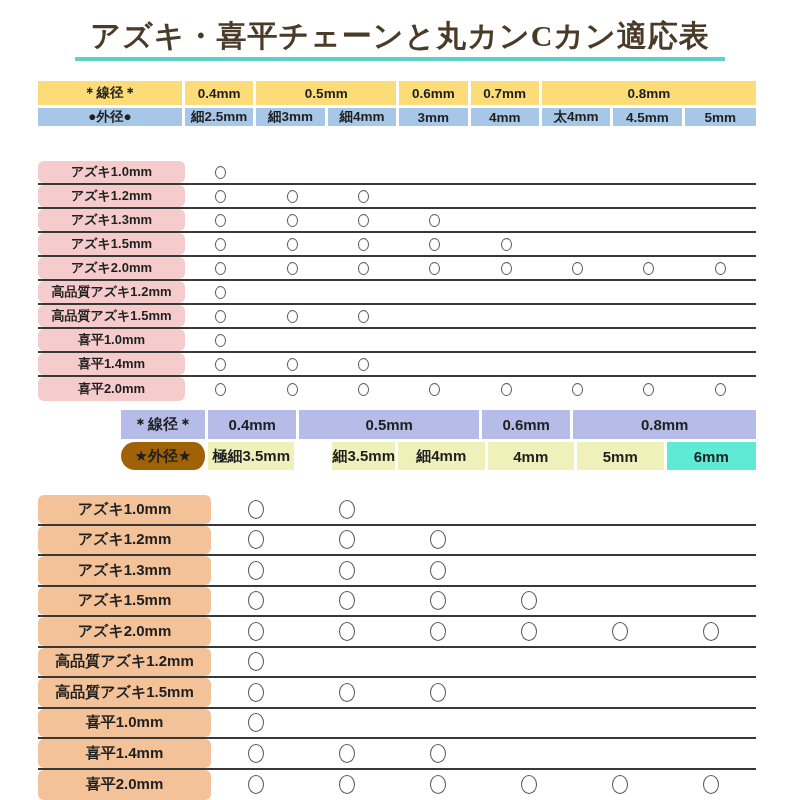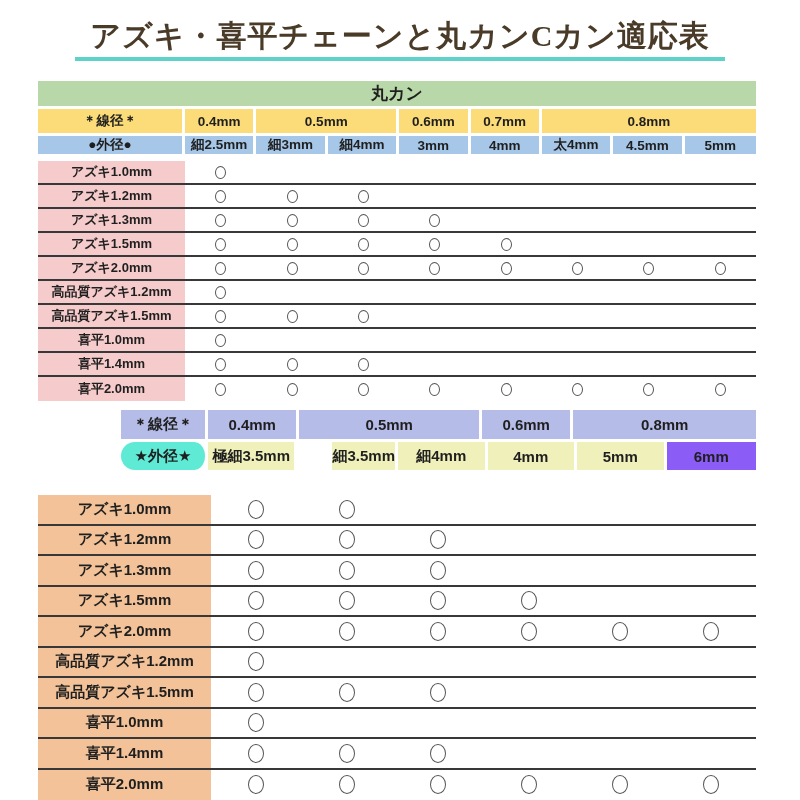--- a/index.html
+++ b/index.html
@@ -12,35 +12,34 @@
   .abs{position:absolute;box-sizing:border-box;}
   .tbl{font-weight:bold;color:#1f1f1f;}
   .trow{box-sizing:border-box;}
   .ttl{display:flex;align-items:center;justify-content:center;}
   .grid{display:grid;}
   .hcell{display:flex;align-items:center;justify-content:center;box-sizing:border-box;
          border-right:3px solid #ffffff;white-space:nowrap;}
   .hcell.last{border-right:none;}
   .brow{display:grid;box-sizing:border-box;border-bottom:2px solid var(--row-divider);}
   .brow.last{border-bottom:none;}
-  .rlabel{display:flex;align-items:center;justify-content:center;white-space:nowrap;}
+  .rlabel{display:flex;align-items:center;justify-content:center;white-space:nowrap;border-radius:6px;}
   .mcell{display:flex;align-items:center;justify-content:center;}
   .mark{display:inline-block;border:1.6px solid var(--mark-outline);border-radius:50%;
         box-sizing:border-box;background:transparent;}
 </style>
 </head>
 <body>
 
 <div class="page" style="--title-text: #4a3a28; --title-underline: #5ed1cb; --row-divider: #383838; --mark-outline: #555555;">
   <div class="title-wrap">
     <span class="title">アズキ・喜平チェーンと丸カンCカン適応表</span>
   </div>
   <div id="t0" class="tbl">
       <div class="abs" style="left: 38px; top: 81px; width: 718px;">
-        <div class="trow ttl" style="height: 25px; margin-bottom: 3px; background: rgb(184, 216, 169); font-size: 17px;">丸カン</div>
         <div class="trow grid" style="grid-template-columns: 147px repeat(8, 1fr); height: 24px; margin-bottom: 3px; font-size: 13.5px;">
           <div class="hcell" style="background: rgb(251, 220, 120);">＊線径＊</div>
           <div class="hcell" style="background: rgb(251, 220, 120); grid-column: span 1;">0.4mm</div>
           <div class="hcell" style="background: rgb(251, 220, 120); grid-column: span 2;">0.5mm</div>
           <div class="hcell" style="background: rgb(251, 220, 120); grid-column: span 1;">0.6mm</div>
           <div class="hcell" style="background: rgb(251, 220, 120); grid-column: span 1;">0.7mm</div>
           <div class="hcell last" style="background: rgb(251, 220, 120); grid-column: span 3;">0.8mm</div>
         </div>
         <div class="trow grid" style="grid-template-columns: 147px repeat(8, 1fr); height: 18px; font-size: 13.5px;">
           <div class="hcell" style="background: rgb(166, 199, 232);">●外径●</div>
@@ -244,27 +243,27 @@
   <div id="t1" class="tbl">
       <div class="abs" style="left: 121px; top: 410px; width: 635px;">
         <div class="trow grid" style="grid-template-columns: 87px repeat(6, 1fr); height: 29px; margin-bottom: 3px; font-size: 15px;">
           <div class="hcell" style="background: rgb(182, 188, 232);">＊線径＊</div>
           <div class="hcell" style="background: rgb(182, 188, 232); grid-column: span 1;">0.4mm</div>
           <div class="hcell" style="background: rgb(182, 188, 232); grid-column: span 2;">0.5mm</div>
           <div class="hcell" style="background: rgb(182, 188, 232); grid-column: span 1;">0.6mm</div>
           <div class="hcell last" style="background: rgb(182, 188, 232); grid-column: span 2;">0.8mm</div>
         </div>
         <div class="trow grid" style="grid-template-columns: 87px repeat(6, 1fr); height: 28px; font-size: 15px;">
-          <div class="hcell" style="background: #5eead4; border-radius: 14px;">★外径★</div>
+          <div class="hcell" style="background: #a16207; border-radius: 14px;">★外径★</div>
           <div class="hcell" style="background: rgb(240, 241, 186);">極細3.5mm</div>
           <div class="hcell" style="background: rgb(240, 241, 186); margin-left: 35px;">細3.5mm</div>
           <div class="hcell" style="background: rgb(240, 241, 186);">細4mm</div>
           <div class="hcell" style="background: rgb(240, 241, 186);">4mm</div>
           <div class="hcell" style="background: rgb(240, 241, 186);">5mm</div>
-          <div class="hcell last" style="background: #8b5cf6;">6mm</div>
+          <div class="hcell last" style="background: #5eead4;">6mm</div>
         </div>
       </div>
       <div class="abs" style="left: 38px; top: 495px; width: 718px;">
         <div class="brow" style="grid-template-columns: 173px repeat(6, 1fr); height: 30.5px;">
           <div class="rlabel" style="background: rgb(243, 194, 152); font-size: 15px;">アズキ1.0mm</div>
           <div class="mcell">
             <div class="mark" style="width: 16px; height: 19px;"></div>
           </div>
           <div class="mcell">
             <div class="mark" style="width: 16px; height: 19px;"></div>

